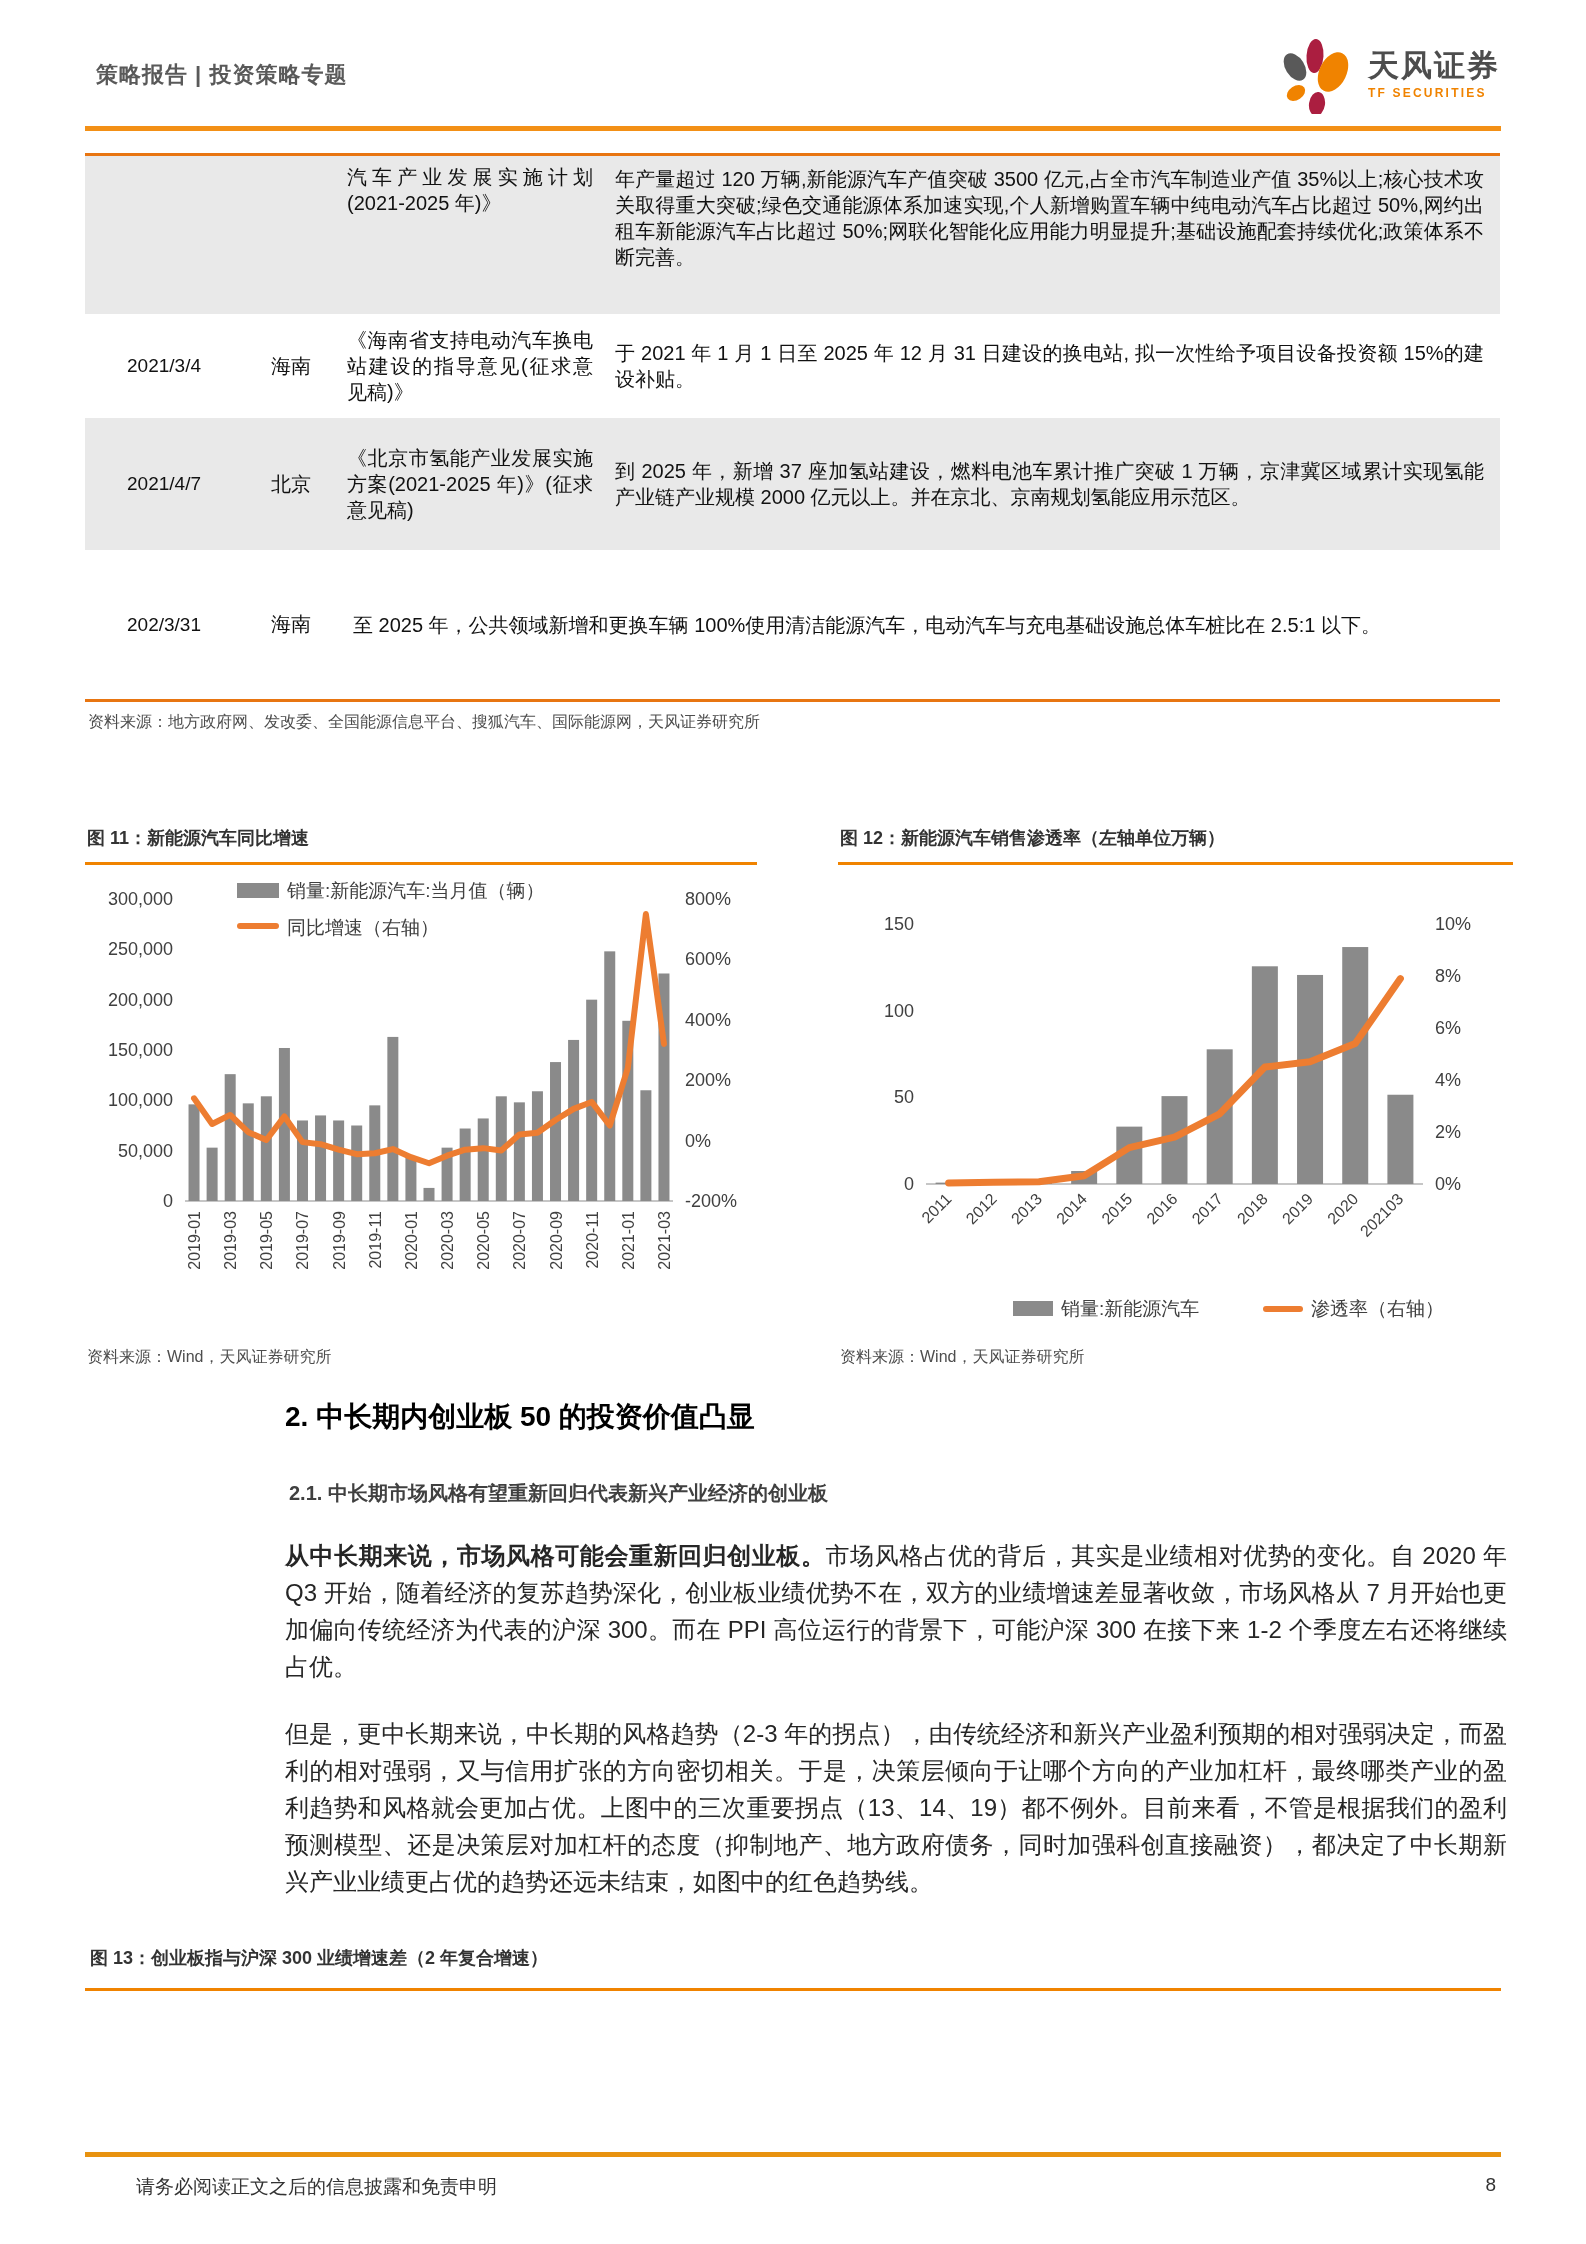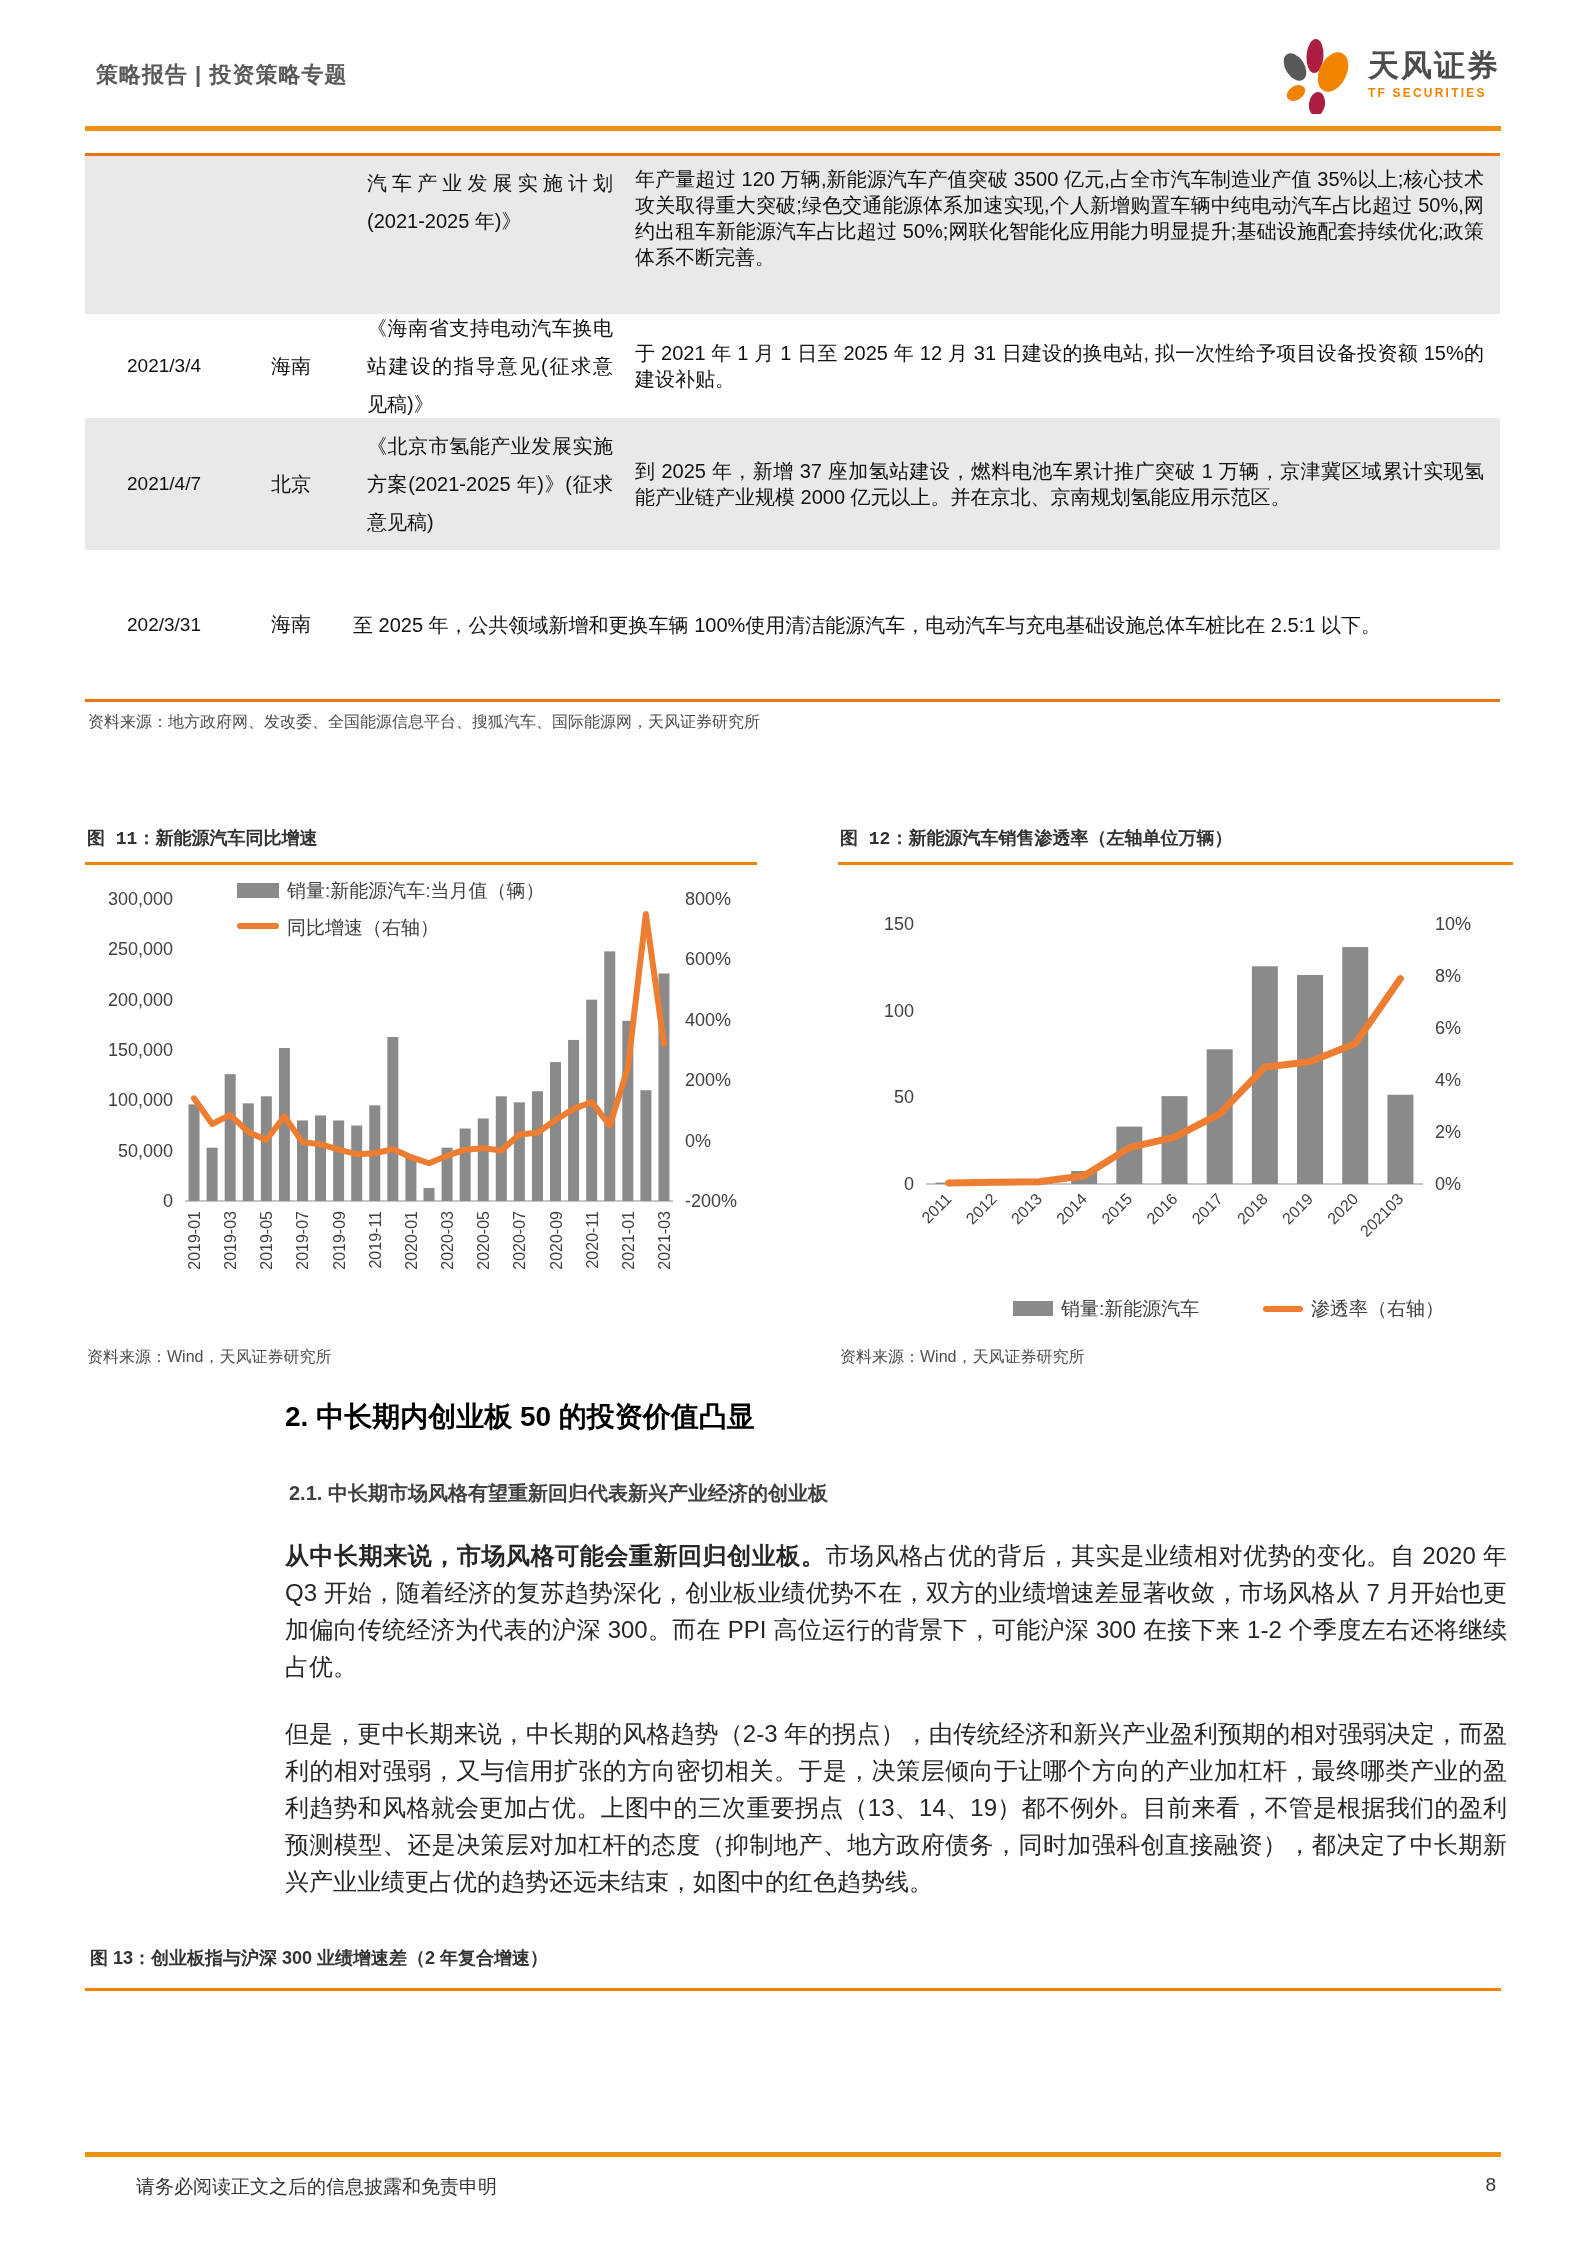--- a/index.html
+++ b/index.html
@@ -16,29 +16,29 @@
 
   
   .policy-table{position:absolute;left:85px;top:153px;width:1415px;
        border-top:3px solid #e87511;border-bottom:3px solid #e87511;font-size:20px;color:#111;}
   .t-row{display:flex;align-items:center;box-sizing:border-box;}
   .t-row.top{align-items:flex-start;}
   .alt{background:#e9e9e9;}
   .r1{height:158px;}.r2{height:104px;}.r3{height:132px;}.r4{height:149px;}
   .c-date{width:158px;flex:none;text-align:center;font-size:19px;}
   .c-region{width:96px;flex:none;text-align:center;}
-  .c-policy{width:262px;flex:none;text-align:justify;line-height:38px;padding:8px 8px;box-sizing:border-box;margin-left:20px;}
+  .c-policy{width:262px;flex:none;text-align:justify;line-height:26px;padding:8px 8px;box-sizing:border-box;}
   .c-detail{flex:1;line-height:26px;padding:10px 16px 10px 14px;text-align:justify;box-sizing:border-box;}
   .table-source{position:absolute;left:88px;top:712px;font-size:16px;color:#4d4d4d;}
 
   
   .figure{position:absolute;top:820px;}
   .fig-left{left:85px;width:672px;}
   .fig-right{left:838px;width:675px;}
-  .fig-caption{font-size:18px;font-weight:bold;color:#333;margin:6px 0 12px 2px;font-family:Liberation Mono, monospace;}
+  .fig-caption{font-size:18px;font-weight:bold;color:#333;margin:6px 0 12px 2px;}
   .fig-rule{height:3px;background:#f08300;margin-bottom:4px;}
   .figure svg{display:block;}
   .fig-source{font-size:16px;color:#4d4d4d;margin-top:8px;margin-left:2px;}
 
   
   .section{position:absolute;left:285px;top:1398px;width:1222px;}
   .sec-title{color:#000000;font-size:28px;font-weight:bold;margin:0;}
   .sec-sub{color:#404040;font-size:20px;font-weight:bold;margin:44px 0 0 4px;}
   .body-p{font-size:24px;line-height:37px;color:#262626;text-align:justify;margin:30px 0 0 0;}
   .body-p b{color:#262626;}

